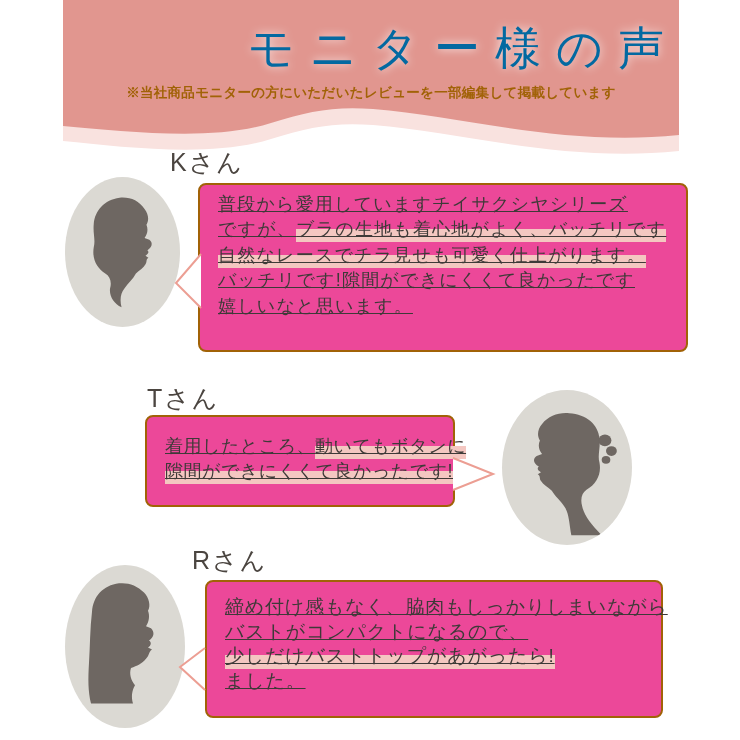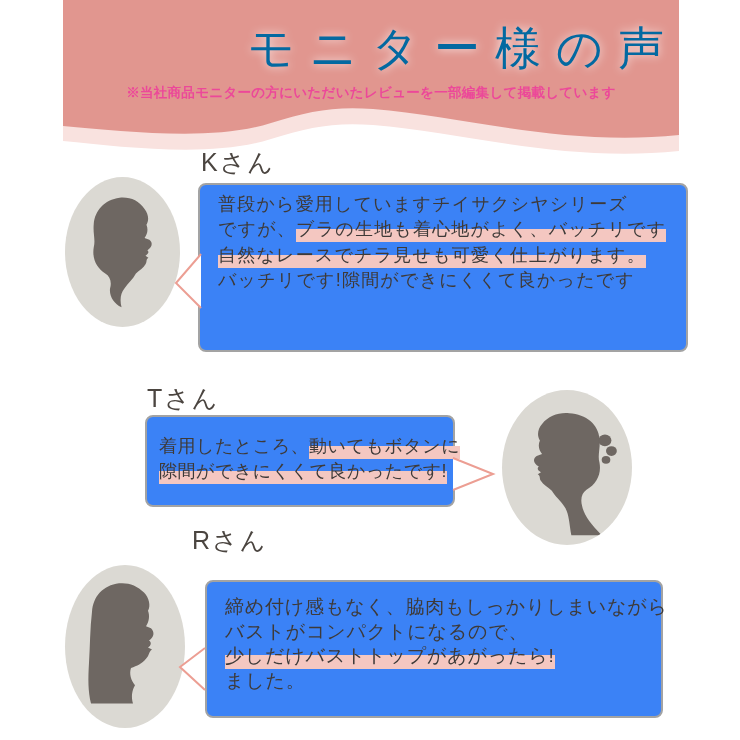--- a/index.html
+++ b/index.html
@@ -7,68 +7,69 @@
         font-family:"Liberation Sans",sans-serif;}
   
   .banner{position:absolute;left:63px;top:0;width:616px;height:172px;}
   .banner svg{position:absolute;left:0;top:0;width:616px;height:172px;display:block;}
   .title{position:absolute;left:0;top:18px;width:100%;text-align:right;
          font-family:"DejaVu Serif","Liberation Serif",serif;
          font-size:46px;letter-spacing:15px;text-indent:10px;color:#0369a1;
          text-shadow:0 0 10px rgba(255,255,255,.85);white-space:nowrap;}
   .subtitle{position:absolute;left:0;top:84px;width:100%;text-align:center;
          font-family:"DejaVu Serif","Liberation Serif",serif;font-weight:600;
-         font-size:13.5px;letter-spacing:.3px;color:#ec4899;white-space:nowrap;}
+         font-size:13.5px;letter-spacing:.3px;color:#a16207;white-space:nowrap;}
   
   .name{position:absolute;font-size:25px;color:#4b4540;letter-spacing:2px;white-space:nowrap;}
   
   .avatar{position:absolute;border-radius:50%;background:#dbd9d3;overflow:hidden;}
   .avatar svg{width:100%;height:100%;display:block;}
   .sil{fill:#6e6762;}
   
-  .bubble{position:absolute;background:#3b82f6;border:2px solid #a3a3a3;border-radius:8px;
-          box-sizing:border-box;color:#3e3a38;z-index:1;}
+  .bubble{position:absolute;background:#ec4899;border:2px solid #a16207;border-radius:8px;
+          box-sizing:border-box;color:#3e3a38;z-index:1;text-decoration:underline;}
   .ln{white-space:nowrap;}
   .hl{background:linear-gradient(transparent 42%, #f4c7c1 42%);padding-bottom:3px;}
   .k-text{padding:7px 4px 0 18px;font-size:18px;line-height:25.4px;letter-spacing:1.2px;}
-  .t-text{padding:17px 4px 0 12px;font-size:18px;line-height:25px;letter-spacing:.5px;}
+  .t-text{padding:17px 4px 0 18px;font-size:18px;line-height:25px;letter-spacing:.5px;}
   .r-text{padding:13px 19px 0 18px;font-size:19px;line-height:24.5px;letter-spacing:.8px;}
   .tail{position:absolute;z-index:2;overflow:visible;}
 </style>
 </head>
 <body>
 
 <div class="page">
 
   <div class="banner">
     <svg viewBox="0 0 616 172" preserveAspectRatio="none">
       <path fill="#f9e2df" d="M0 0 H616 V151 C500 163 400 132 310 125 C272 122 245 127 208 139 C150 158 60 147 0 141 Z"></path>
       <path fill="#e1968f" d="M0 0 H616 V135 C500 147 400 116 310 109 C272 106 245 111 208 123 C150 142 60 131 0 126 Z"></path>
     </svg>
     <div class="title">モニター様の声</div>
     <div class="subtitle">※当社商品モニターの方にいただいたレビューを一部編集して掲載しています</div>
   </div>
 
-  <div class="name" style="left:201px;top:146px">Kさん</div>
+  <div class="name" style="left:170px;top:146px">Kさん</div>
 
   <div class="avatar" style="left:65px;top:177px;width:115px;height:150px">
     <svg viewBox="0 0 120 160" preserveAspectRatio="none">
       <path class="sil" d="M57 22 C41 24 31 36 30 50 C29 60 32 67 30 75 C28 87 33 97 42 103
         C47 106 49 112 47 119 C46 127 51 135 59 139 C57 131 58 124 62 119 C66 113 71 109 74 103
         C78 99 82 97 84 93 C86 90 84 88 87 86 L84 84 C87 82 88 80 86 78 C91 75 92 70 88 67
         L83 65 C86 61 87 56 85 51 C88 46 87 39 83 34 C77 25 68 21 57 22 Z"></path>
     </svg>
   </div>
 
   <div class="bubble" style="left:198px;top:183px;width:490px;height:169px">
     <div class="k-text">
       <div class="ln"><span>普段から愛用していますチイサクシヤシリーズ</span><span class="hl"></span></div>
       <div class="ln"><span>ですが、</span><span class="hl">ブラの生地も着心地がよく、バッチリです</span></div>
       <div class="ln"><span></span><span class="hl">自然なレースでチラ見せも可愛く仕上がります。</span></div>
       <div class="ln"><span>バッチリです!隙間ができにくくて良かったです</span><span class="hl"></span></div>
+      <div class="ln"><span>嬉しいなと思います。</span><span class="hl"></span></div>
     </div>
   </div>
   <svg class="tail" style="left:172px;top:252px" width="30" height="58">
     <path d="M29 2 L4 31 L29 56" fill="#ffffff" stroke="#ec9e93" stroke-width="2"></path>
   </svg>
 
   <div class="name" style="left:147px;top:382px">Tさん</div>
 
   <div class="bubble" style="left:145px;top:415px;width:310px;height:92px">
     <div class="t-text">
@@ -85,21 +86,21 @@
       <path class="sil" d="M62 24 C78 25 89 36 90 50 C91 60 88 67 90 75 C92 87 87 97 78 103
         C74 106 72 112 74 120 C76 130 82 138 92 150 L64 150 C62 138 62 128 58 121
         C54 114 49 110 46 104 C42 100 38 98 36 94 C34 91 36 89 33 87 L36 85 C33 83 32 81 34 79
         C29 76 28 71 32 68 L37 66 C34 62 33 57 35 52 C32 47 33 40 37 35 C43 27 52 23 62 24 Z"></path>
       <circle class="sil" cx="95" cy="52" r="6"></circle>
       <circle class="sil" cx="101" cy="63" r="5"></circle>
       <circle class="sil" cx="96" cy="72" r="4"></circle>
     </svg>
   </div>
 
-  <div class="name" style="left:192px;top:524px">Rさん</div>
+  <div class="name" style="left:192px;top:544px">Rさん</div>
 
   <div class="avatar" style="left:65px;top:565px;width:120px;height:163px">
     <svg viewBox="0 0 120 160" preserveAspectRatio="none">
       <path class="sil" d="M54 18 C38 20 28 31 27 46 C25 62 25 80 24 96 C23 112 23 124 26 136
         L68 136 C66 129 67 123 70 118 C66 113 64 107 66 101 C72 99 77 97 81 92
         C85 88 83 86 87 83 L83 81 C86 79 87 76 84 74 C89 71 90 66 86 62 L81 60
         C84 56 85 50 83 45 C86 40 84 32 79 27 C72 20 63 17 54 18 Z"></path>
     </svg>
   </div>
 

